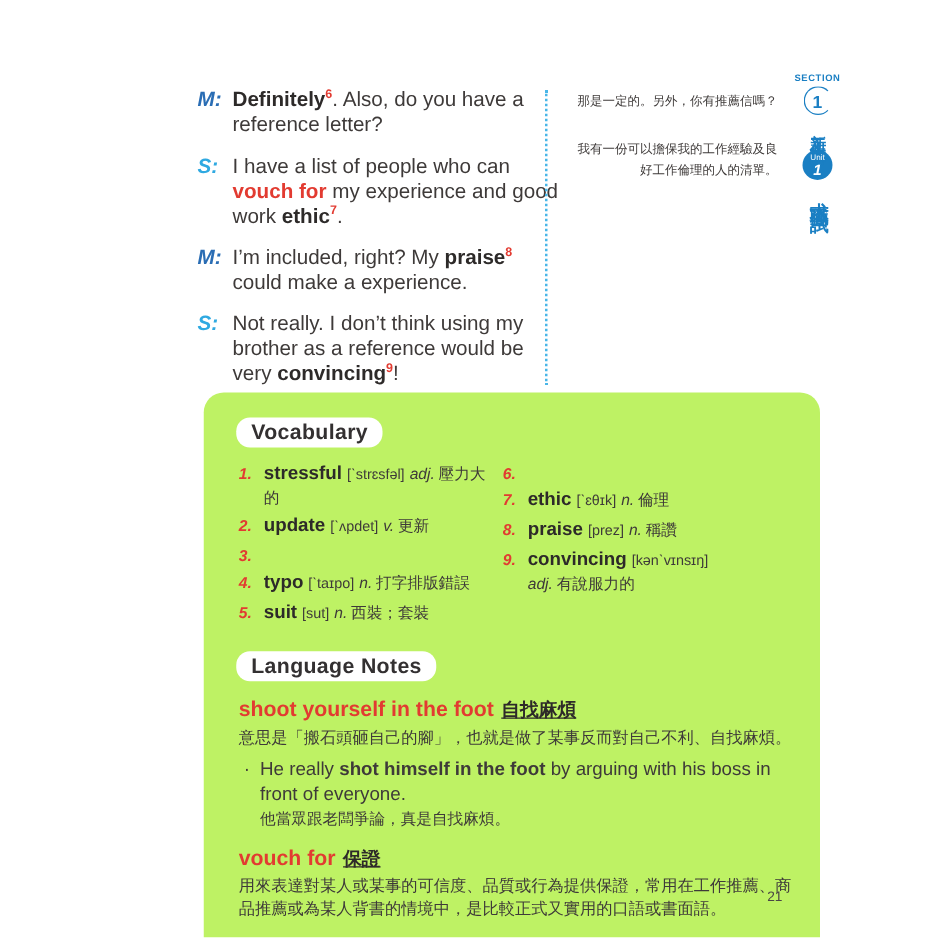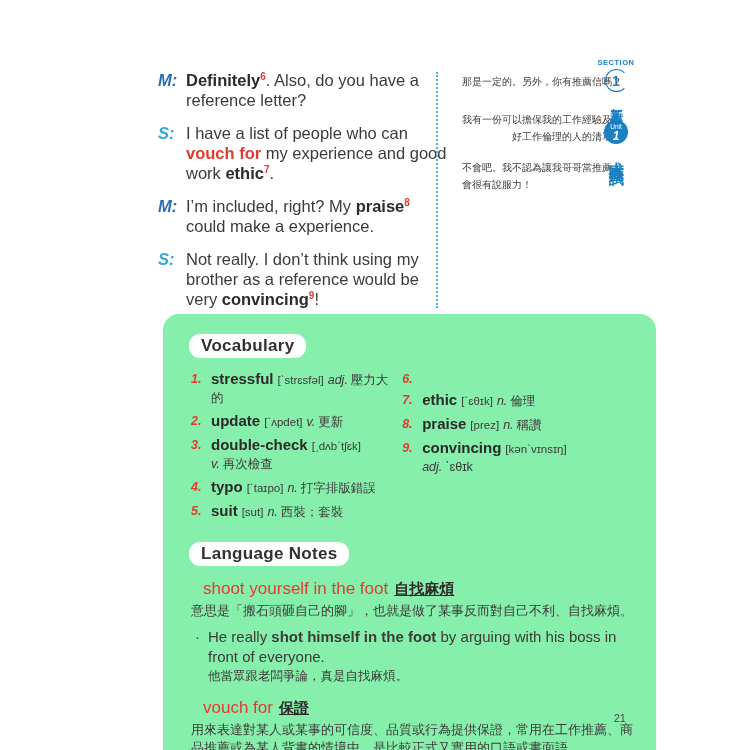--- a/index.html
+++ b/index.html
@@ -30,21 +30,21 @@
   }
 
   
   .dialogue-zh { position: absolute; left: 462px; top: 73px; width: 160px; font-size: 10px; line-height: 17.5px; }
   .dialogue-zh p { margin: 0; }
   .zh-gap-a { margin-top: 20px !important; text-align: right; }
   .zh-gap-b { margin-top: 15px !important; }
   .zh-gap-c { margin-top: 13px !important; }
 
   
-  .section-tab { position: absolute; left: 597px; top: 58px; width: 38px; text-align: center; color: #1a7fc3; }
+  .section-tab { position: absolute; left: 635px; top: 58px; width: 38px; text-align: center; color: #1a7fc3; }
   .section-label { font-size: 7.5px; font-weight: bold; letter-spacing: 0.5px; }
   .section-num-wrap { position: relative; width: 23px; height: 23px; margin: 2px auto 5px; }
   .arc {
     position: absolute; inset: 0; border: 1.5px solid #1a7fc3; border-radius: 50%;
     border-right-color: transparent;
   }
   .section-num-wrap .num {
     position: absolute; inset: 0; display: flex; align-items: center; justify-content: center;
     font-size: 14px; font-weight: bold;
   }
@@ -56,21 +56,21 @@
     width: 24px; height: 24px; border-radius: 50%; background: #1a7fc3; color: #fff;
     margin: 8px auto 6px; display: flex; flex-direction: column; align-items: center; justify-content: center;
   }
   .unit-word { font-size: 6.5px; line-height: 7px; }
   .unit-num { font-size: 12px; font-weight: bold; font-style: italic; line-height: 12px; }
   .unit-title { font-size: 15px; }
 
   
   .panel {
     position: absolute; left: 163px; top: 314px; width: 493px; height: 436px;
-    background: #86efac; border-radius: 16px 16px 0 0; padding: 20px 22px 0 18px;
+    background: #bef264; border-radius: 16px 16px 0 0; padding: 20px 22px 0 18px;
   }
   .pill-heading {
     display: inline-block; background: #ffffff; border-radius: 11px;
     padding: 2px 12px; margin-left: 8px;
     font-size: 17px; font-weight: bold; color: #333031; letter-spacing: 0.3px;
   }
 
   
   .vocab-cols { display: flex; margin: 12px 0 0 10px; }
   .vcol-left { width: 212px; }
@@ -79,21 +79,21 @@
   .vnum { flex: none; width: 20px; color: #e23b31; font-weight: bold; font-style: italic; font-size: 12.5px; padding-top: 2px; }
   .vbody { font-size: 12.5px; line-height: 18px; }
   .vword { font-size: 15px; font-weight: bold; color: #2d2a29; margin-right: 4px; }
   .vph { font-size: 11.5px; margin-right: 4px; }
   .vpos { font-style: italic; margin-right: 3px; }
   .pm-block { display: block; }
 
   
   .lang-notes { margin-top: 16px; }
   .note-title { margin: 13px 0 3px 10px; }
-  .note-phrase { color: #e23b31; font-size: 17px; font-weight: normal; margin-right: 6px; margin-left: 12px; }
+  .note-phrase { color: #e23b31; font-size: 17px; font-weight: bold; margin-right: 6px; }
   .note-phrase-zh { color: #2d2a29; font-size: 15px; font-weight: bold; text-decoration: underline; }
   .note-desc { margin: 2px 0 6px 10px; font-size: 13px; line-height: 18.5px; }
   .example { display: flex; margin: 2px 0 0 14px; font-size: 15px; line-height: 20px; color: #3e3a39; }
   .bullet { flex: none; width: 13px; }
   .example-zh { margin: 1px 0 4px 27px; font-size: 12.5px; line-height: 17px; }
 
   .page-num { position: absolute; right: 30px; bottom: 26px; font-size: 11px; color: #4a4645; }
 </style>
 </head>
 <body>
@@ -120,21 +120,20 @@
     <span class="turn-text"><span>Not really. I don’t think using my brother as a reference would be very </span><b>convincing</b><sup class="fn">9</sup><span>!</span></span>
   </div>
 
 </section>
 
 <div class="divider"></div>
 
 <section class="dialogue-zh">
   <p>那是一定的。另外，你有推薦信嗎？</p>
   <p class="zh-gap-a">我有一份可以擔保我的工作經驗及良好工作倫理的人的清單。</p>
-  <p class="zh-gap-c">不會吧。我不認為讓我哥哥當推薦人會很有說服力！</p>
 </section>
 
 <aside class="section-tab">
   <div class="section-label">SECTION</div>
   <div class="section-num-wrap">
     <span class="arc"></span>
     <span class="num">1</span>
   </div>
   <div class="vertical-title">新工作上路</div>
   <div class="unit-badge">
@@ -156,21 +155,20 @@
         <span class="vbody"><span class="vword">stressful</span><span class="vph">[ˋstrɛsfəl]</span><span><i class="vpos">adj.</i><span>壓力大的</span></span></span>
       </div>
 
       <div class="vocab-item">
         <span class="vnum">2.</span>
         <span class="vbody"><span class="vword">update</span><span class="vph">[ˋʌpdet]</span><span><i class="vpos">v.</i><span>更新</span></span></span>
       </div>
 
       <div class="vocab-item">
         <span class="vnum">3.</span>
-        <span class="vbody"><span class="vword">double-check</span><span class="vph">[ˏdʌbˋtʃɛk]</span><span class="pm-block"><i class="vpos">v.</i><span>再次檢查</span></span></span>
       </div>
 
       <div class="vocab-item">
         <span class="vnum">4.</span>
         <span class="vbody"><span class="vword">typo</span><span class="vph">[ˋtaɪpo]</span><span><i class="vpos">n.</i><span>打字排版錯誤</span></span></span>
       </div>
 
       <div class="vocab-item">
         <span class="vnum">5.</span>
         <span class="vbody"><span class="vword">suit</span><span class="vph">[sut]</span><span><i class="vpos">n.</i><span>西裝；套裝</span></span></span>
@@ -188,21 +186,21 @@
         <span class="vbody"><span class="vword">ethic</span><span class="vph">[ˋɛθɪk]</span><span><i class="vpos">n.</i><span>倫理</span></span></span>
       </div>
 
       <div class="vocab-item">
         <span class="vnum">8.</span>
         <span class="vbody"><span class="vword">praise</span><span class="vph">[prez]</span><span><i class="vpos">n.</i><span>稱讚</span></span></span>
       </div>
 
       <div class="vocab-item">
         <span class="vnum">9.</span>
-        <span class="vbody"><span class="vword">convincing</span><span class="vph">[kənˋvɪnsɪŋ]</span><span class="pm-block"><i class="vpos">adj.</i><span>ˋɛθɪk</span></span></span>
+        <span class="vbody"><span class="vword">convincing</span><span class="vph">[kənˋvɪnsɪŋ]</span><span class="pm-block"><i class="vpos">adj.</i><span>有說服力的</span></span></span>
       </div>
 
     </div>
   </div>
 
   
   <div class="lang-notes">
     <div class="pill-heading">Language Notes</div>
 
     <div class="note">

